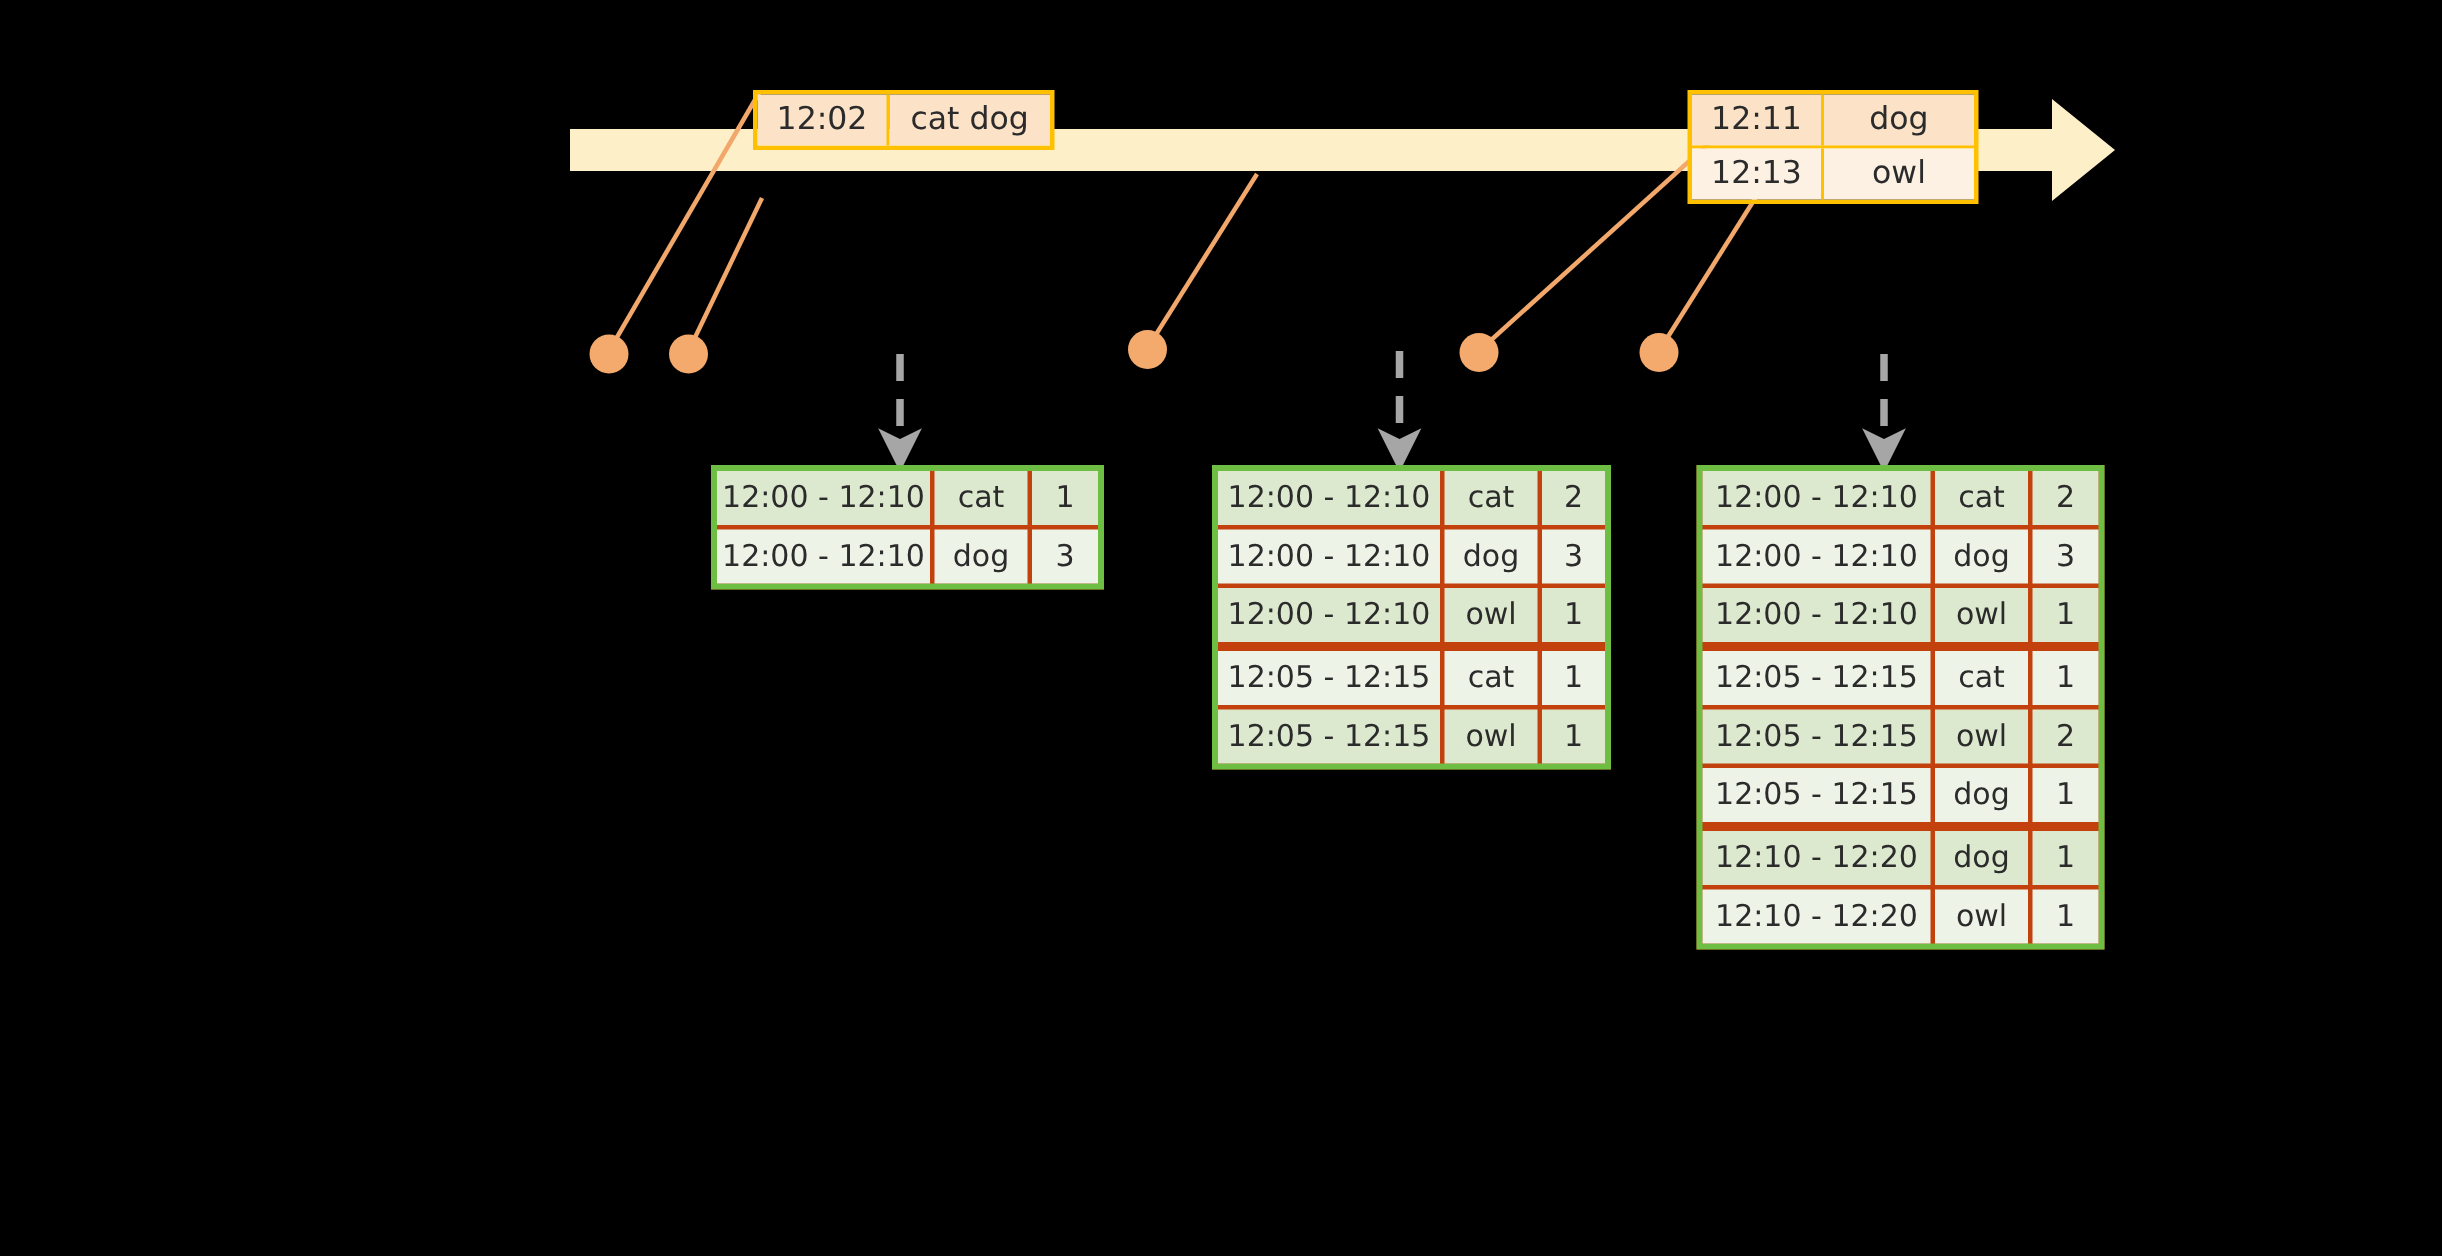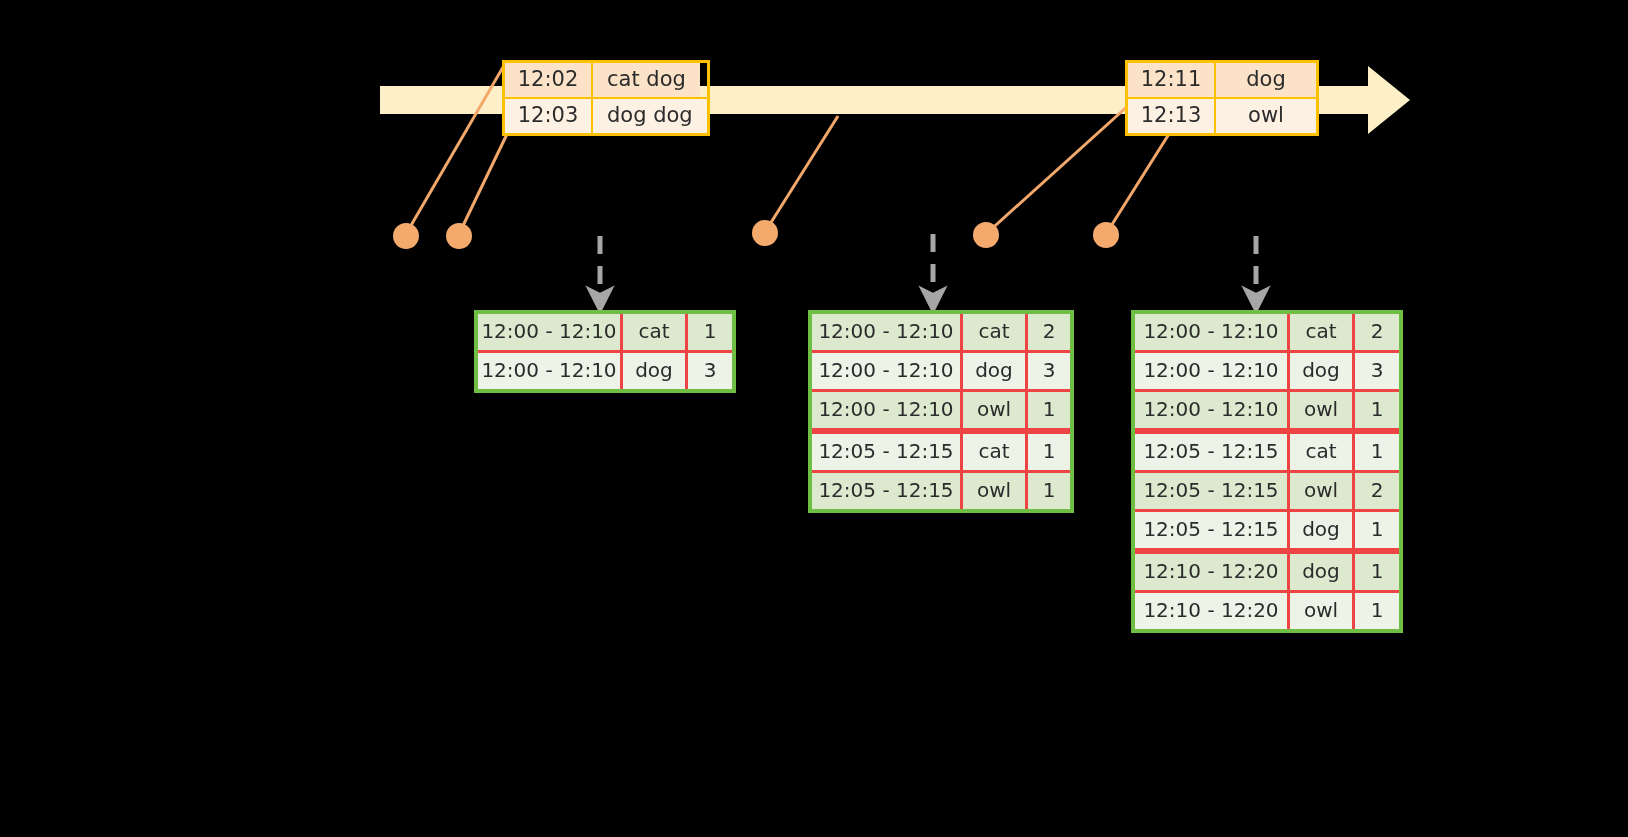--- a/index.html
+++ b/index.html
@@ -17,21 +17,21 @@
   .event-row{display:flex;}
   .event-row + .event-row{border-top:2px solid #FFC000;}
   .ev-time{width:88px;box-sizing:border-box;padding:4px 0 6px 0;text-align:center;
            font-size:21px;color:#2b2b2b;border-right:2px solid #FFC000;}
   .ev-val{box-sizing:border-box;padding:4px 14px 6px 14px;text-align:center;
           font-size:21px;color:#2b2b2b;white-space:nowrap;}
   .shade-a .ev-time,.shade-a .ev-val{background:#FCE3C8;}
   .shade-b .ev-time,.shade-b .ev-val{background:#FDF1E4;}
 
   
-  .gtable{position:absolute;border:4px solid #6FBE44;box-sizing:border-box;background:#ef4444;}
+  .gtable{position:absolute;border:4px solid #6FBE44;box-sizing:border-box;background:#c2410c;}
   .grow{display:flex;}
   .gcell{box-sizing:border-box;font-size:20px;color:#2b2b2b;
          padding:5px 0 7px 0;text-align:center;white-space:nowrap;}
   .c-win{width:148px;}
   .c-key{width:62px;}
   .c-cnt{width:42px;}
   .grow .gcell + .gcell{margin-left:3px;}
   .grow + .grow{margin-top:3px;}
   .row-a .gcell{background:#DCE9CE;}
   .row-b .gcell{background:#EDF3E7;}
@@ -82,24 +82,20 @@
       <line x1="600" y1="236" x2="600" y2="300"></line>
       <line x1="933" y1="234" x2="933" y2="300"></line>
       <line x1="1256" y1="236" x2="1256" y2="300"></line>
     </g>
   </svg>
 
   <div class="event-box" style="left:502px;top:60px;">
     <div class="event-row shade-a">
       <div class="ev-time">12:02</div>
       <div class="ev-val">cat dog</div>
-    </div>
-    <div class="event-row shade-b">
-      <div class="ev-time">12:03</div>
-      <div class="ev-val">dog dog</div>
     </div>
   </div>
 
 
   <div class="event-box" style="left:1125px;top:60px;">
     <div class="event-row shade-a">
       <div class="ev-time">12:11</div>
       <div class="ev-val" style="width:100px;">dog</div>
     </div>
     <div class="event-row shade-b">

